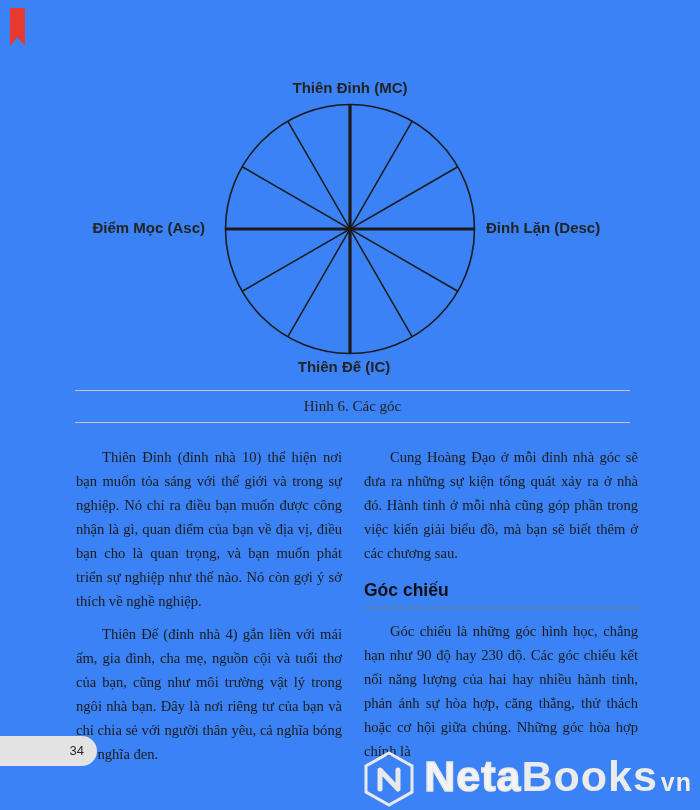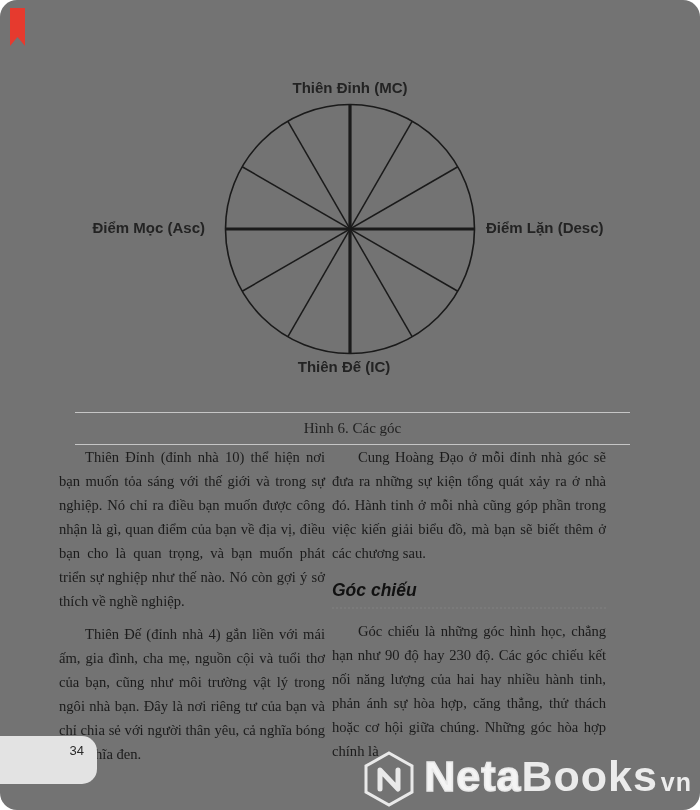--- a/index.html
+++ b/index.html
@@ -1,51 +1,51 @@
 <!DOCTYPE html>
 <html><head>
 <meta charset="utf-8">
 <style>
   html,body{margin:0;padding:0;background:#fff;}
-  .page{position:relative;width:700px;height:810px;background:#737373;overflow:hidden;
-        font-family:"Liberation Serif",serif;color:#1b1b1b;border-radius:17px;}
+  .page{position:relative;width:700px;height:810px;background:#3b82f6;overflow:hidden;
+        font-family:"Liberation Serif",serif;color:#1b1b1b;}
 
   
   .bookmark{position:absolute;left:10px;top:8px;width:15px;height:38px;background:#e63a2e;
             clip-path:polygon(0 0,100% 0,100% 100%,50% 76%,0 100%);}
 
   
   .wheel-svg{position:absolute;left:220px;top:99px;}
   .fig-label{position:absolute;font-family:"Liberation Sans",sans-serif;font-size:15px;
              font-weight:600;color:#232323;white-space:nowrap;}
   .lbl-top{left:0;right:0;top:79px;text-align:center;}
   .lbl-bottom{left:0;right:12px;top:358px;text-align:center;}
   .lbl-left{left:22px;width:183px;top:219px;text-align:right;}
   .lbl-right{left:486px;top:219px;}
 
   
-  .caption-strip{position:absolute;left:75px;top:412px;width:555px;
+  .caption-strip{position:absolute;left:75px;top:390px;width:555px;
                  border-top:1px solid #c6c6c6;border-bottom:1px solid #c6c6c6;
                  height:31px;line-height:31px;text-align:center;font-size:15px;color:#222;}
 
   
-  .body-cols{position:absolute;left:59px;top:445px;width:562px;display:flex;gap:7px;}
+  .body-cols{position:absolute;left:76px;top:445px;width:562px;display:flex;gap:22px;}
   .col{font-size:14.6px;line-height:24px;text-align:justify;color:#1b1b1b;}
   .col-left{width:266px;}
   .col-right{width:274px;}
   .col p{margin:0;text-indent:26px;}
   .col p + p{margin-top:9px;}
   .section-head{margin:13px 0 10px 0;}
   .section-head h3{margin:0 0 4px 0;font-family:"Liberation Sans",sans-serif;
-                   font-style:italic;font-weight:bold;font-size:17.5px;color:#111;
+                   font-weight:bold;font-size:17.5px;color:#111;
                    text-indent:0;}
   .dotted-rule{border-bottom:2px dotted #7a7a7a;height:1px;}
 
   
-  .page-tab{position:absolute;left:0;top:736px;width:97px;height:48px;background:#e3e3e3;
+  .page-tab{position:absolute;left:0;top:736px;width:97px;height:30px;background:#e3e3e3;
             border-radius:0 15px 15px 0;font-family:"Liberation Sans",sans-serif;
             font-size:13px;color:#2b2b2b;line-height:30px;text-align:right;
             padding-right:0;box-sizing:border-box;}
   .page-tab span{display:inline-block;margin-right:13px;}
 
   
   .watermark{position:absolute;right:8px;top:747px;display:flex;align-items:center;gap:7px;
              font-family:"Liberation Sans",sans-serif;font-weight:bold;user-select:none;}
   .wm-text{font-size:43px;letter-spacing:1px;line-height:58px;white-space:nowrap;}
   .wm-neta{color:#f4f4f4;-webkit-text-stroke:1.5px #e9e9e9;}
@@ -65,21 +65,21 @@
     <circle cx="130" cy="130" r="124.5" fill="none" stroke="#1a1a1a" stroke-width="1.6"></circle>
   <line x1="5.50" y1="130.00" x2="254.50" y2="130.00" stroke="#1a1a1a" stroke-width="3.2"></line>
       <line x1="22.18" y1="67.75" x2="237.82" y2="192.25" stroke="#1a1a1a" stroke-width="1.5"></line>
       <line x1="67.75" y1="22.18" x2="192.25" y2="237.82" stroke="#1a1a1a" stroke-width="1.5"></line>
       <line x1="130.00" y1="5.50" x2="130.00" y2="254.50" stroke="#1a1a1a" stroke-width="3.2"></line>
       <line x1="192.25" y1="22.18" x2="67.75" y2="237.82" stroke="#1a1a1a" stroke-width="1.5"></line>
       <line x1="237.82" y1="67.75" x2="22.18" y2="192.25" stroke="#1a1a1a" stroke-width="1.5"></line>
     </svg>
 
   <div class="fig-label lbl-left">Điểm Mọc (Asc)</div>
-  <div class="fig-label lbl-right">Điểm Lặn (Desc)</div>
+  <div class="fig-label lbl-right">Đỉnh Lặn (Desc)</div>
   <div class="fig-label lbl-bottom">Thiên Đế (IC)</div>
 
   <div class="caption-strip">Hình 6. Các góc</div>
 
   <div class="body-cols">
     <div class="col col-left">
       <p>Thiên Đỉnh (đỉnh nhà 10) thể hiện nơi bạn muốn tỏa sáng với thế giới và trong sự nghiệp. Nó chỉ ra điều bạn muốn được công nhận là gì, quan điểm của bạn về địa vị, điều bạn cho là quan trọng, và bạn muốn phát triển sự nghiệp như thế nào. Nó còn gợi ý sở thích về nghề nghiệp.</p>
       <p>Thiên Đế (đỉnh nhà 4) gắn liền với mái ấm, gia đình, cha mẹ, nguồn cội và tuổi thơ của bạn, cũng như môi trường vật lý trong ngôi nhà bạn. Đây là nơi riêng tư của bạn và chỉ chia sẻ với người thân yêu, cả nghĩa bóng lẫn nghĩa đen.</p>
     </div>
     <div class="col col-right">

